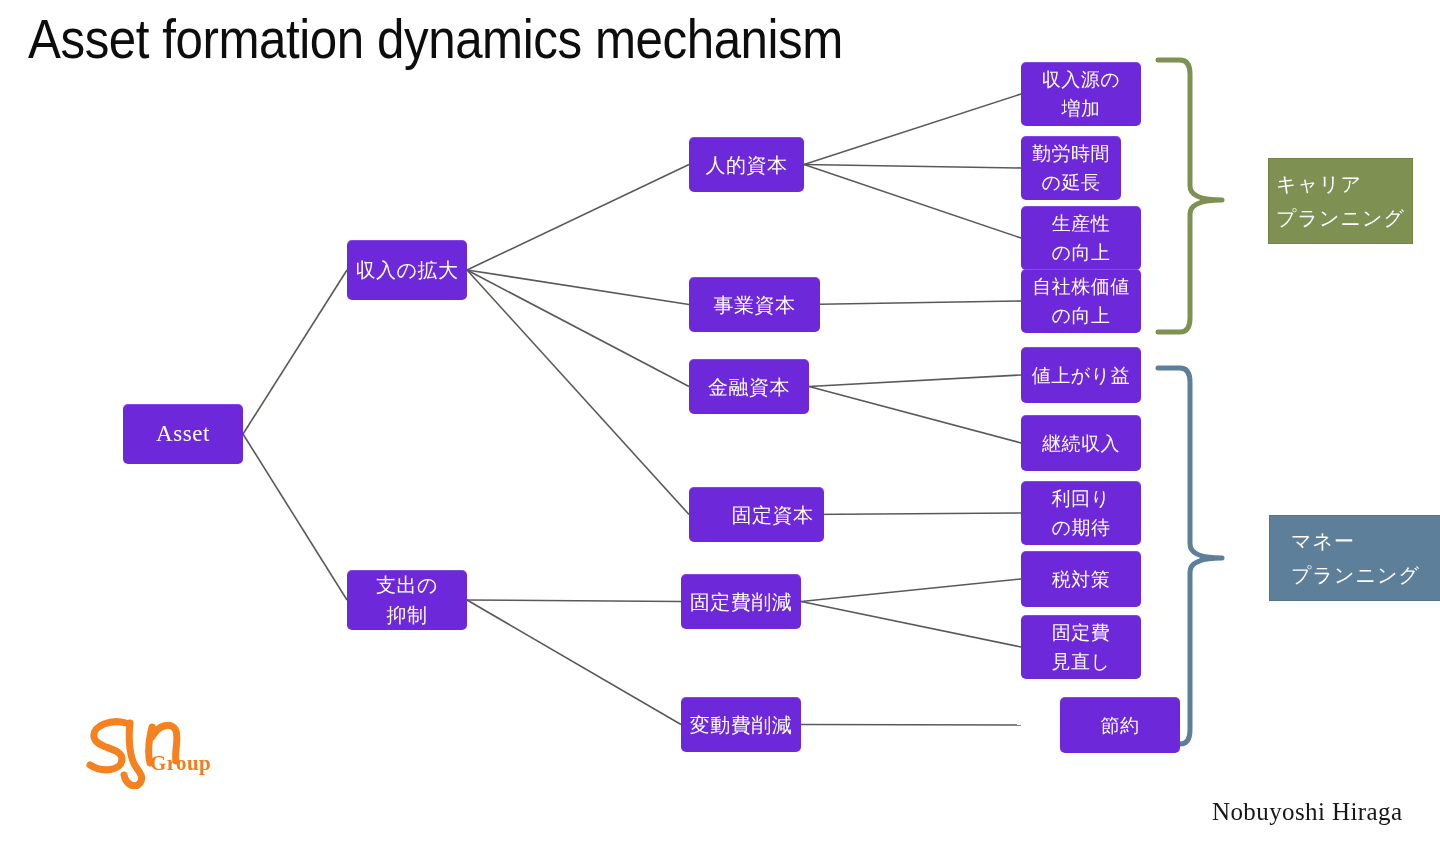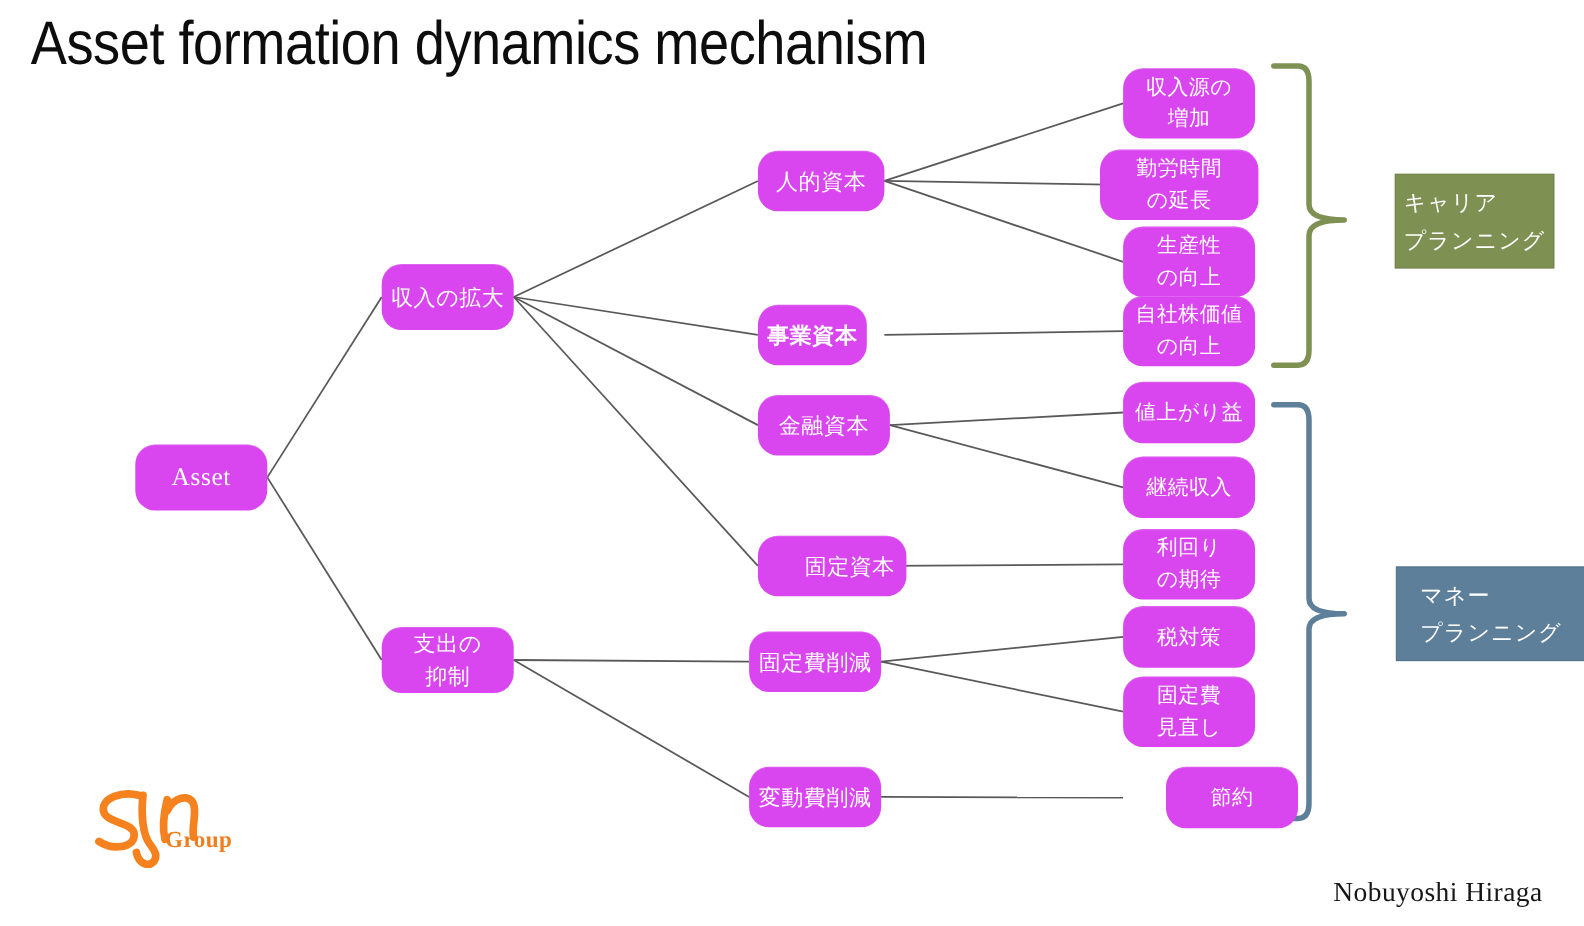--- a/index.html
+++ b/index.html
@@ -47,22 +47,22 @@
     font-weight: 400;
     white-space: nowrap;
     transform: scaleX(0.88);
     transform-origin: left top;
   }
 
   
   .node {
     position: absolute;
     box-sizing: border-box;
-    background: #d946ef;
-    border-radius: 18px;
+    background: #6d28d9;
+    border-radius: 5px;
     color: #ffffff;
     display: flex;
     align-items: center;
     justify-content: center;
     text-align: center;
     font-family: "DejaVu Sans", "Liberation Sans", sans-serif;
     font-size: 20px;
     line-height: 30px;
     letter-spacing: 0.5px;
     box-shadow: 0 1px 0 rgba(255,255,255,0.16) inset;
@@ -168,40 +168,40 @@
       <div class="node branch" style="left: 347px; top: 240px; width: 120px; height: 60px;">
         <span class="label">収入の拡大</span>
       </div>
       <div class="node branch" style="left: 689px; top: 137px; width: 115px; height: 55px;">
         <span class="label">人的資本</span>
       </div>
       <div class="node branch" style="left: 347px; top: 570px; width: 120px; height: 60px;">
         <span class="label">支出の
 抑制</span>
       </div>
-      <div class="node branch" style="left: 689px; top: 277px; width: 99px; height: 55px; font-weight: bold;">
+      <div class="node branch" style="left: 689px; top: 277px; width: 131px; height: 55px;">
         <span class="label">事業資本</span>
       </div>
       <div class="node branch" style="left: 689px; top: 359px; width: 120px; height: 55px;">
         <span class="label">金融資本</span>
       </div>
       <div class="node branch" style="left: 689px; top: 487px; width: 135px; height: 55px; padding-left: 32px;">
         <span class="label">固定資本</span>
       </div>
       <div class="node branch" style="left: 681px; top: 574px; width: 120px; height: 55px;">
         <span class="label">固定費削減</span>
       </div>
       <div class="node branch" style="left: 681px; top: 697px; width: 120px; height: 55px;">
         <span class="label">変動費削減</span>
       </div>
       <div class="node leaf" style="left: 1021px; top: 62px; width: 120px; height: 64px;">
         <span class="label">収入源の
 増加</span>
       </div>
-      <div class="node leaf" style="left: 1000px; top: 136px; width: 144px; height: 64px;">
+      <div class="node leaf" style="left: 1021px; top: 136px; width: 100px; height: 64px;">
         <span class="label">勤労時間
 の延長</span>
       </div>
       <div class="node leaf" style="left: 1021px; top: 206px; width: 120px; height: 64px;">
         <span class="label">生産性
 の向上</span>
       </div>
       <div class="node leaf" style="left: 1021px; top: 269px; width: 120px; height: 64px;">
         <span class="label">自社株価値
 の向上</span>

